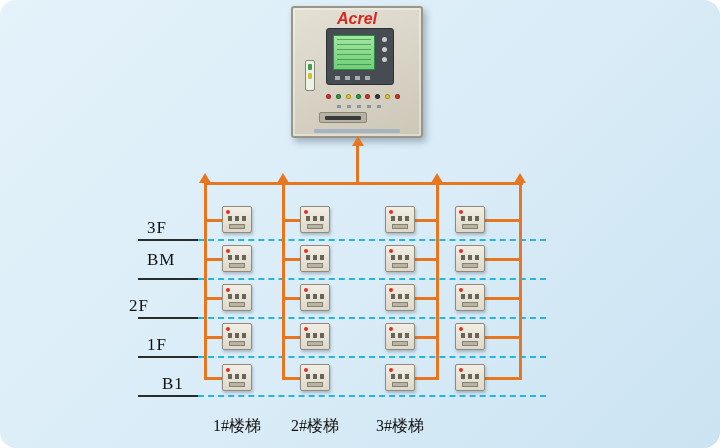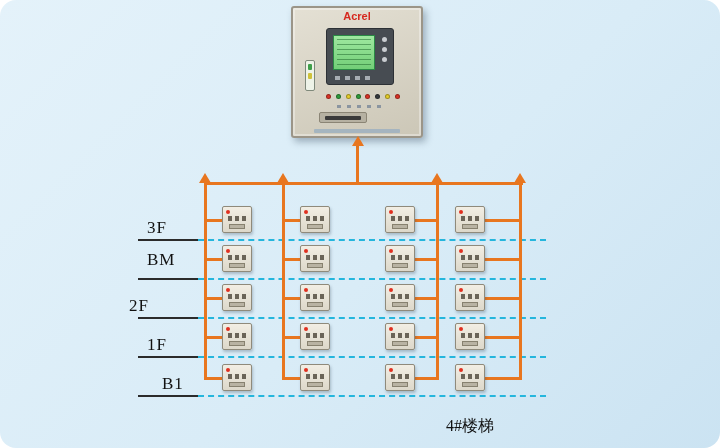--- a/index.html
+++ b/index.html
@@ -31,21 +31,21 @@
   .device .terms { position:absolute; left:50%; top:9px; transform:translateX(-50%);
     display:flex; gap:3px; }
   .device .term { width:4px; height:5px; background:#6a6458; }
   .device .slot { position:absolute; left:50%; bottom:3px; transform:translateX(-50%);
     width:16px; height:5px; background:#b9b3a3; border:1px solid #87816f; }
   
   #cabinet { position:absolute; left:291px; top:6px; width:132px; height:132px; z-index:2;
     background:linear-gradient(160deg,#e4e0d4,#ccc7b7); border:2px solid #9b9588; border-radius:3px;
     box-shadow:3px 4px 7px rgba(40,60,80,.35), inset 0 0 0 2px rgba(255,255,255,.35); }
   .brand { position:absolute; top:2px; left:0; width:100%; text-align:center;
-    color:var(--brand-red,#d6281e); font-weight:bold; font-size:11px; }
+    color:var(--brand-red,#d6281e); font-weight:bold; font-style:italic; font-size:16px; }
   .screen-unit { position:absolute; left:33px; top:20px; width:68px; height:57px;
     background:#474c52; border:1px solid #2c3035; border-radius:3px; }
   .lcd { position:absolute; left:6px; top:6px; width:42px; height:35px;
     background:linear-gradient(var(--lcd,#9fe8a0),#72ce77); border:1px solid #2a8a45; }
   .lcd-rows { position:absolute; left:3px; right:3px; top:3px; bottom:3px;
     background:repeating-linear-gradient(to bottom, rgba(15,85,30,.45) 0 1px, transparent 1px 5px); }
   .side-btn { position:absolute; right:6px; width:5px; height:5px; border-radius:50%; background:#c9ccd0; }
   .mini-row { position:absolute; left:8px; bottom:4px; display:flex; gap:5px; }
   .mini-btn { width:5px; height:4px; background:#a7adb3; }
   .tube { position:absolute; left:12px; top:52px; width:10px; height:31px;
@@ -140,21 +140,23 @@
   <div class="dash" style="left:198px; top:317px; width:348px"></div>
 
   <div class="floor-label" style="left:147px; top:335px">1F</div>
   <div class="solid-floor" style="left:138px; top:356px; width:60px"></div>
   <div class="dash" style="left:198px; top:356px; width:348px"></div>
 
   <div class="floor-label" style="left:162px; top:374px">B1</div>
   <div class="solid-floor" style="left:138px; top:395px; width:60px"></div>
   <div class="dash" style="left:198px; top:395px; width:348px"></div>
 
-  <div class="stair-label" style="left:434px; top:416px">4#楼梯</div>
+  <div class="stair-label" style="left:201px; top:416px">1#楼梯</div>
+  <div class="stair-label" style="left:279px; top:416px">2#楼梯</div>
+  <div class="stair-label" style="left:364px; top:416px">3#楼梯</div>
 
 <div class="hline" style="left: 204px; width: 20px; top: 219px;"></div>
     <div class="device" style="left: 222px; top: 206px;">
     <span class="led"></span>
     <span class="terms">
       <span class="term"></span>
         <span class="term"></span>
         <span class="term"></span>
     </span>
     <span class="slot"></span>

